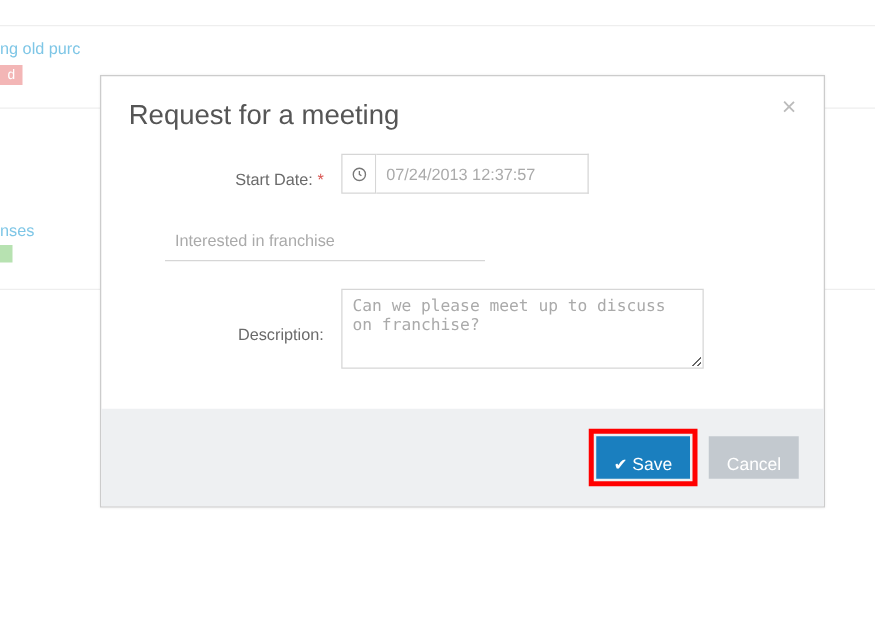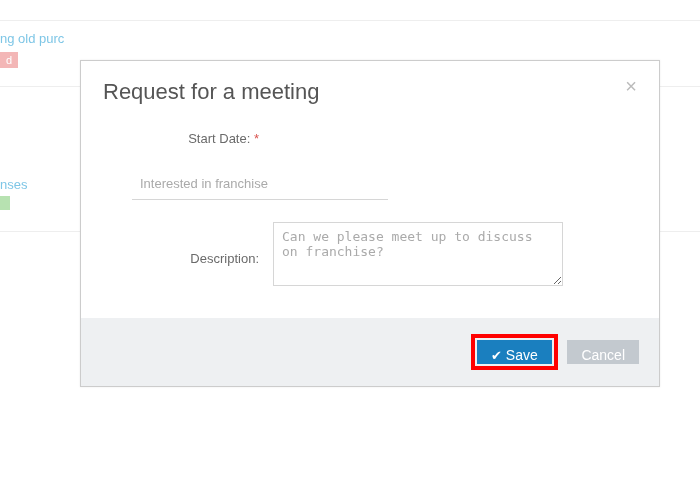--- a/index.html
+++ b/index.html
@@ -121,27 +121,27 @@
     font-size: 13px;
   }
 
   .modal-footer {
     background: #eef0f2;
     padding: 16px 20px;
     text-align: right;
   }
   .btn {
     display: inline-block;
-    height: 24px;
+    height: 34px;
     padding: 0 14px;
     font-size: 14px;
     border: none;
     cursor: pointer;
     vertical-align: middle;
-    line-height: 31px;
+    line-height: 44px;
   }
   .btn-primary {
     background: #1a7fbf;
     color: #fff;
   }
   .btn-primary .check {
     display:inline-block; margin-right:4px; font-size:13px;
   }
   .btn-cancel {
     background: #c3c9cf;
@@ -174,20 +174,29 @@
     <h2 class="modal-title">Request for a meeting</h2>
     <button class="modal-close">×</button>
   </div>
 
   <div class="modal-body">
 
     <div class="form-row">
       <div class="form-label">
         <span>Start Date:</span>
         <span class="req">*</span>
+      </div>
+      <div class="form-control-wrap">
+        <span class="cal-addon">
+          <svg width="13" height="13" viewBox="0 0 24 24" fill="none" stroke="#777" stroke-width="2">
+            <circle cx="12" cy="12" r="9"></circle>
+              <path d="M12 7v5l3 2"></path>
+          </svg>
+        </span>
+        <input class="input date-input" placeholder="07/24/2013 12:37:57" style="">
       </div>
     </div>
 
     <div class="form-row">
       <div class="form-control-wrap">
         <input class="input subject-input" placeholder="Interested in franchise" style="">
       </div>
     </div>
 
     <div class="form-row">

